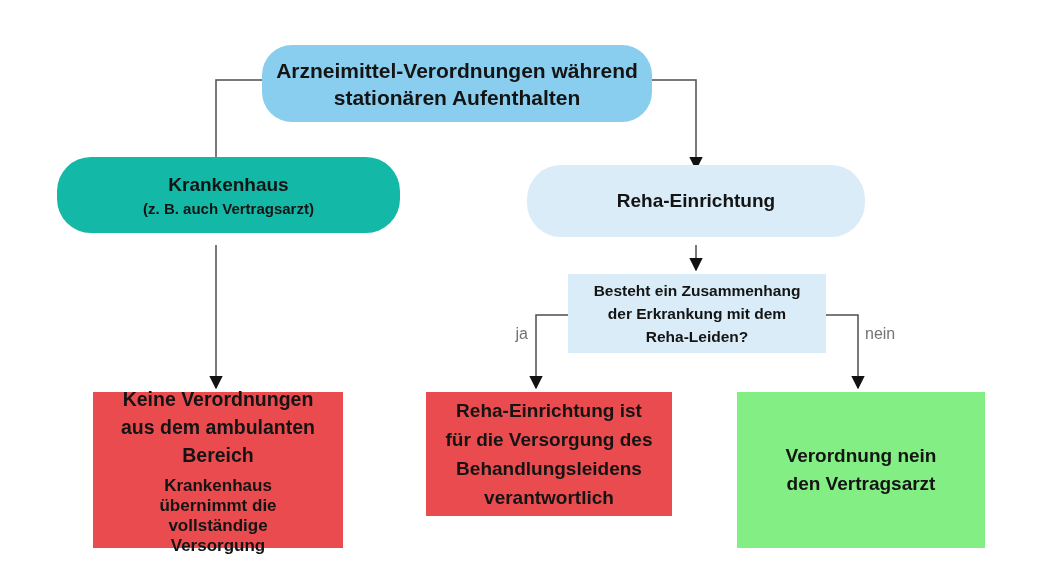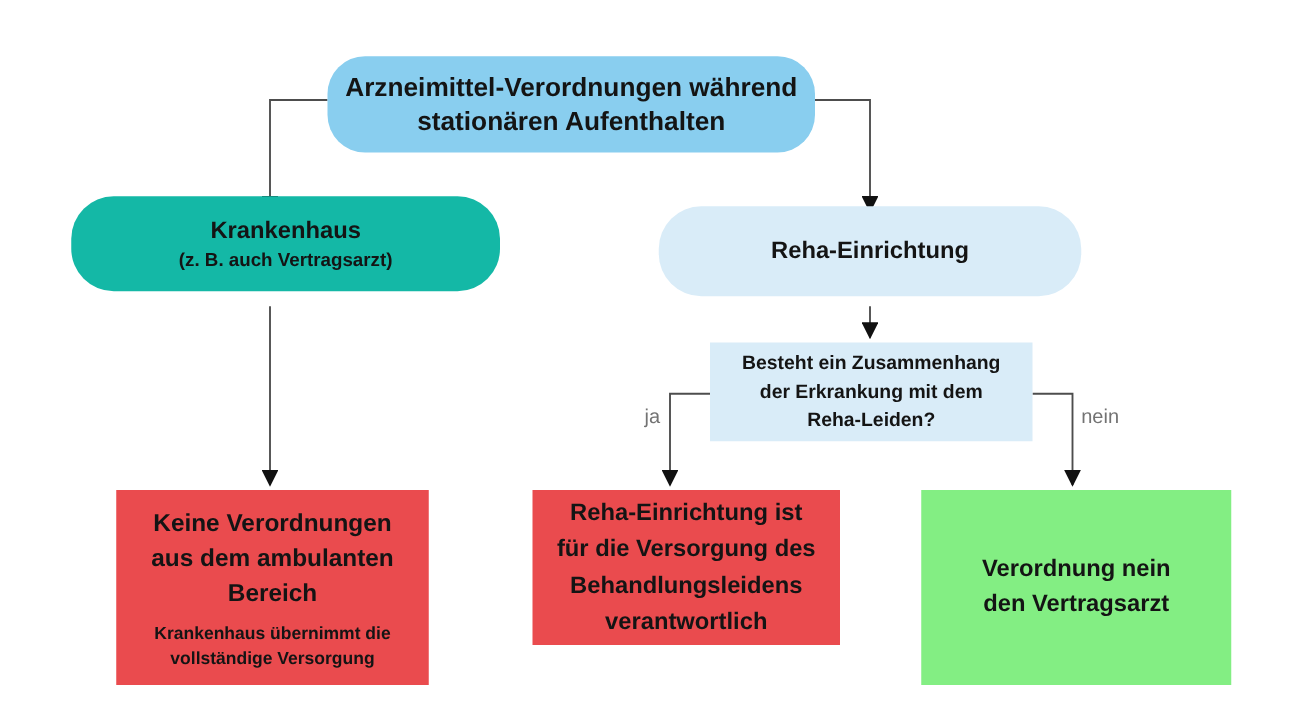--- a/index.html
+++ b/index.html
@@ -60,21 +60,21 @@
     left: 568px; top: 274px; width: 258px; height: 79px;
     background: #D9ECF8;
     font-size: 15.5px; line-height: 23px;
   }
   .outcome-hospital-node {
     left: 93px; top: 392px; width: 250px; height: 156px;
     background: #EA4B4E;
     padding: 6px 26px;
   }
   .outcome-hospital-node .title { font-size: 19.5px; line-height: 28px; }
-  .outcome-hospital-node .subtitle { font-size: 14px; line-height: 20px; margin-top: 7px; }
+  .outcome-hospital-node .subtitle { font-size: 17px; line-height: 20px; margin-top: 7px; }
   .outcome-rehab-node {
     left: 426px; top: 392px; width: 246px; height: 124px;
     background: #EA4B4E;
     font-size: 19px; line-height: 29px;
   }
   .outcome-doctor-node {
     left: 737px; top: 392px; width: 248px; height: 156px;
     background: #83EE83;
     font-size: 19px; line-height: 28px;
   }

